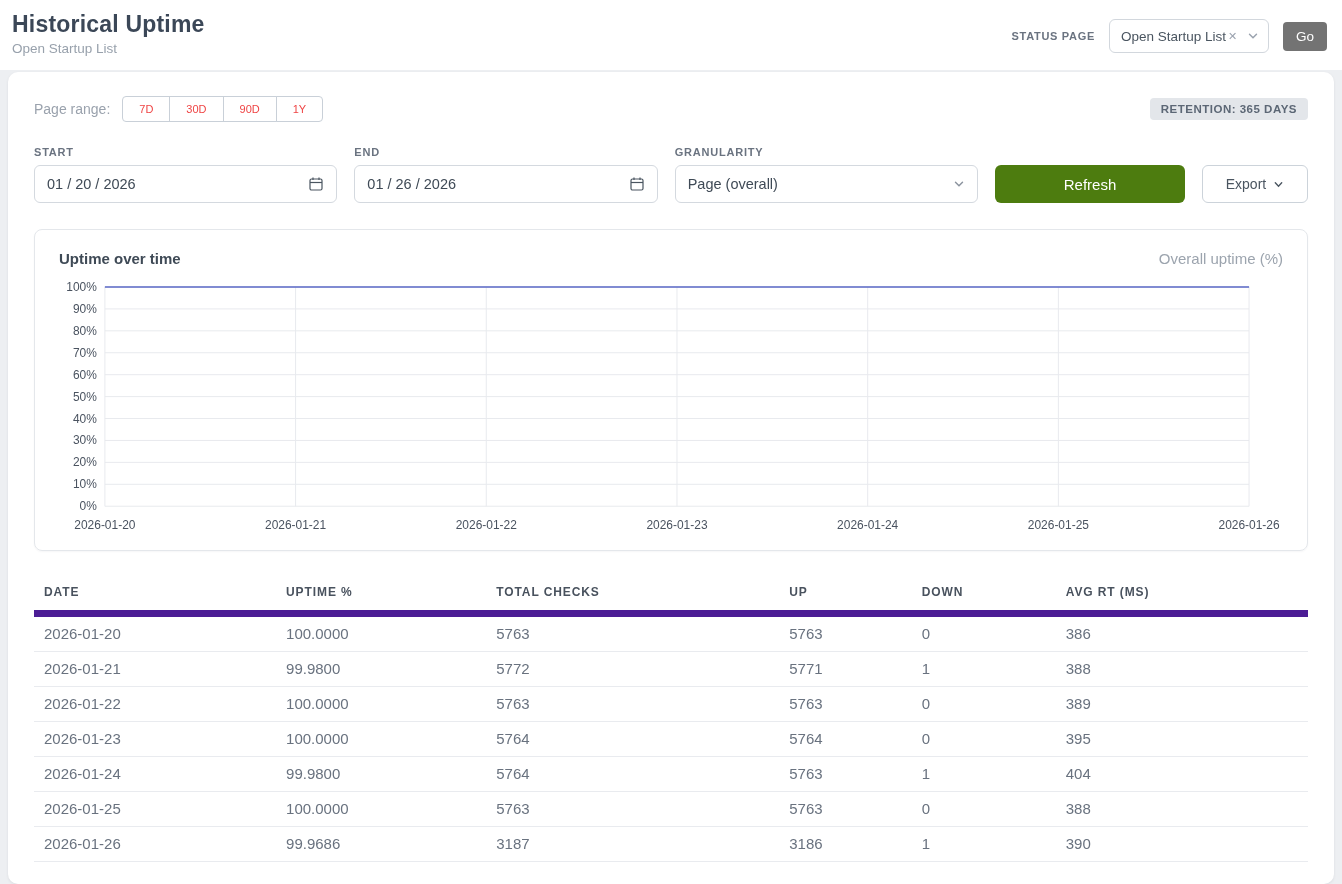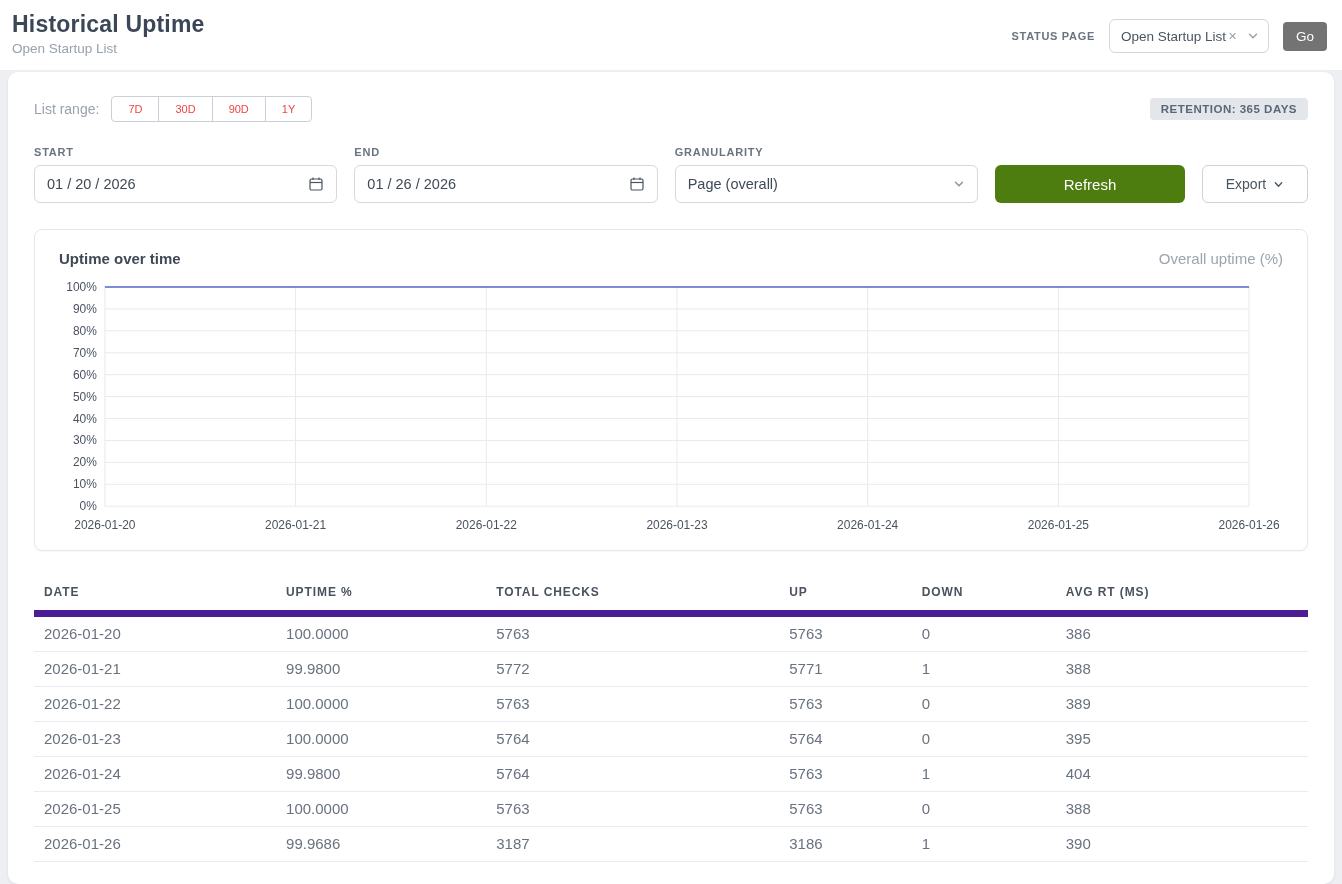--- a/index.html
+++ b/index.html
@@ -231,21 +231,21 @@
         <path d="M2.5 4.2 L6 7.8 L9.5 4.2" fill="none" stroke="#9aa2ae" stroke-width="1.4" stroke-linecap="round"></path>
       </svg>
     </div>
     <button class="go-btn">Go</button>
   </div>
 </header>
 
 <main class="main-card">
 
   <div class="row1">
-    <span class="qr-label">List range:</span>
+    <span class="qr-label">Page range:</span>
     <div class="qr-group">
         <button class="qr-btn">7D</button>
         <button class="qr-btn">30D</button>
         <button class="qr-btn">90D</button>
         <button class="qr-btn">1Y</button>
       </div>
     <span class="retention-badge">RETENTION: 365 DAYS</span>
   </div>
 
   <div class="row2">

